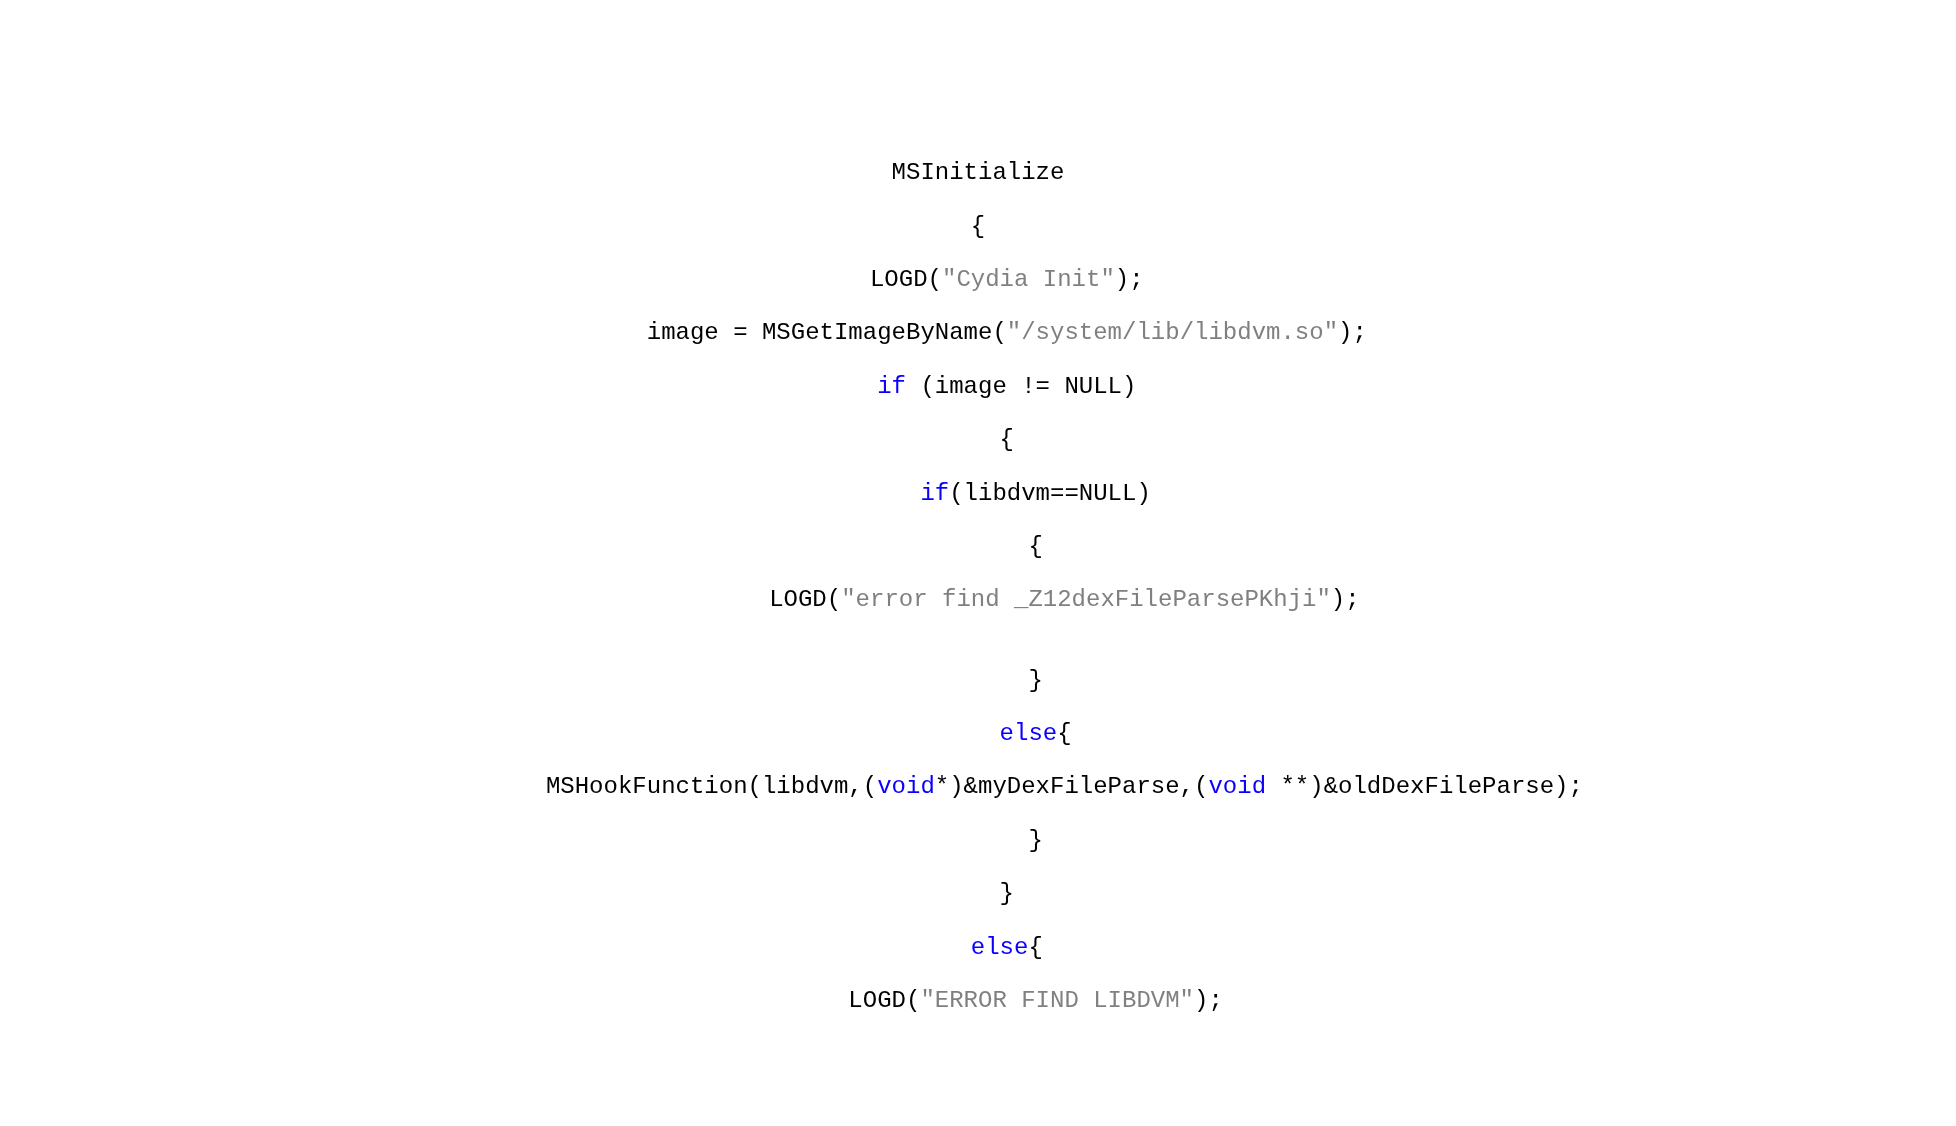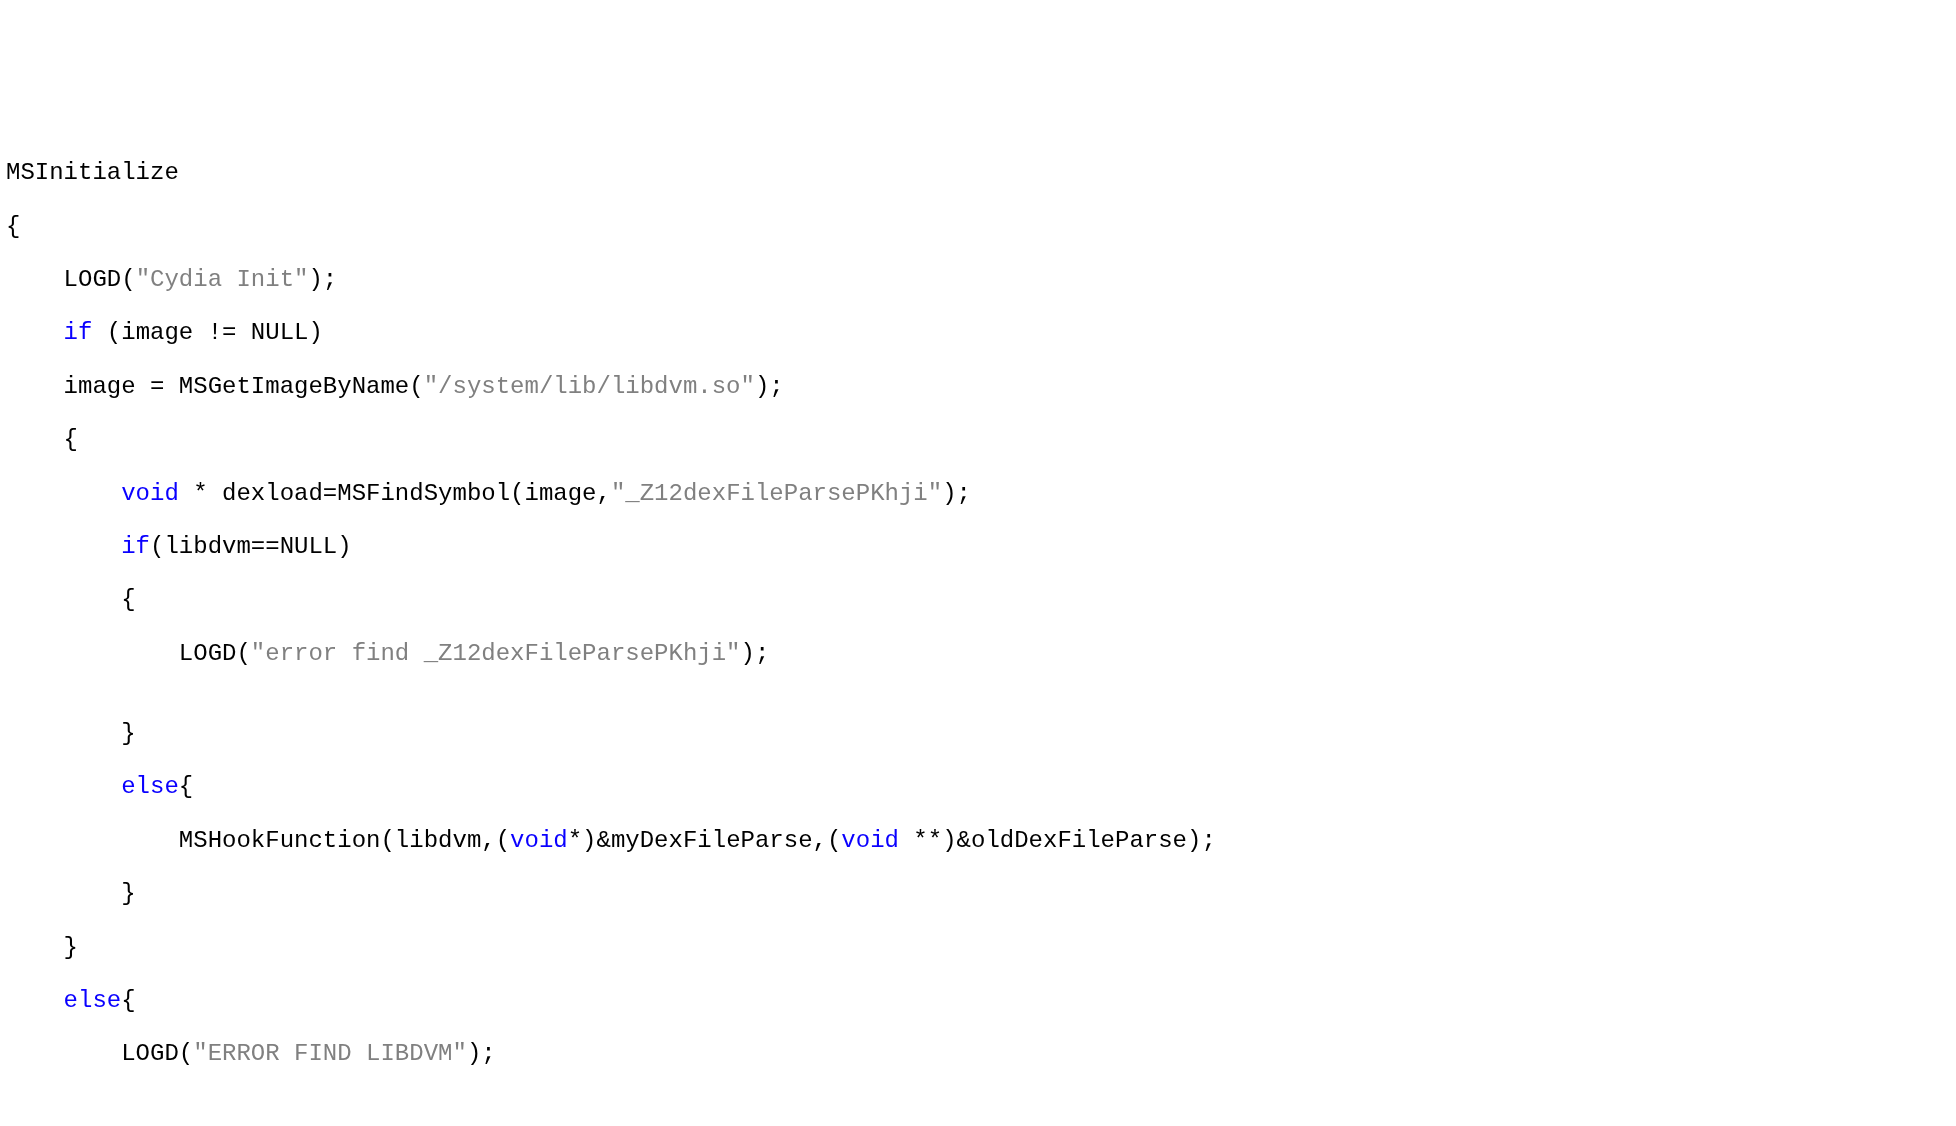--- a/index.html
+++ b/index.html
@@ -12,35 +12,34 @@
     color: #000000;
     white-space: pre;
     overflow: hidden;
   }
   .code-container {
     padding: 0 6px;
   }
   .tok-default { color: #000000; }
   .tok-keyword { color: #0a00ff; }     
   .tok-string  { color: #808080; }
-  .line { display: block; }
+  .line { display: block; text-align: center; }
 </style>
 </head>
 <body>
 
 
 
 <div class="code-container">
 <span class="line"><span class="tok-default">MSInitialize</span></span>
 <span class="line"><span class="tok-default">{</span></span>
 <span class="line"><span class="tok-default">    LOGD(</span><span class="tok-string">"Cydia Init"</span><span class="tok-default">);</span></span>
+<span class="line"><span class="tok-default">    image = MSGetImageByName(</span><span class="tok-string">"/system/lib/libdvm.so"</span><span class="tok-default">);</span></span>
 <span class="line"><span class="tok-default">    </span><span class="tok-keyword">if</span><span class="tok-default"> (image != NULL)</span></span>
-<span class="line"><span class="tok-default">    image = MSGetImageByName(</span><span class="tok-string">"/system/lib/libdvm.so"</span><span class="tok-default">);</span></span>
 <span class="line"><span class="tok-default">    {</span></span>
-<span class="line"><span class="tok-default">        </span><span class="tok-keyword">void</span><span class="tok-default"> * dexload=MSFindSymbol(image,</span><span class="tok-string">"_Z12dexFileParsePKhji"</span><span class="tok-default">);</span></span>
 <span class="line"><span class="tok-default">        </span><span class="tok-keyword">if</span><span class="tok-default">(libdvm==NULL)</span></span>
 <span class="line"><span class="tok-default">        {</span></span>
 <span class="line"><span class="tok-default">            LOGD(</span><span class="tok-string">"error find _Z12dexFileParsePKhji"</span><span class="tok-default">);</span></span>
 <span class="line"><span class="tok-default"></span></span>
 <span class="line"><span class="tok-default">        }</span></span>
 <span class="line"><span class="tok-default">        </span><span class="tok-keyword">else</span><span class="tok-default">{</span></span>
 <span class="line"><span class="tok-default">            MSHookFunction(libdvm,(</span><span class="tok-keyword">void</span><span class="tok-default">*)&amp;myDexFileParse,(</span><span class="tok-keyword">void</span><span class="tok-default"> **)&amp;oldDexFileParse);</span></span>
 <span class="line"><span class="tok-default">        }</span></span>
 <span class="line"><span class="tok-default">    }</span></span>
 <span class="line"><span class="tok-default">    </span><span class="tok-keyword">else</span><span class="tok-default">{</span></span>

